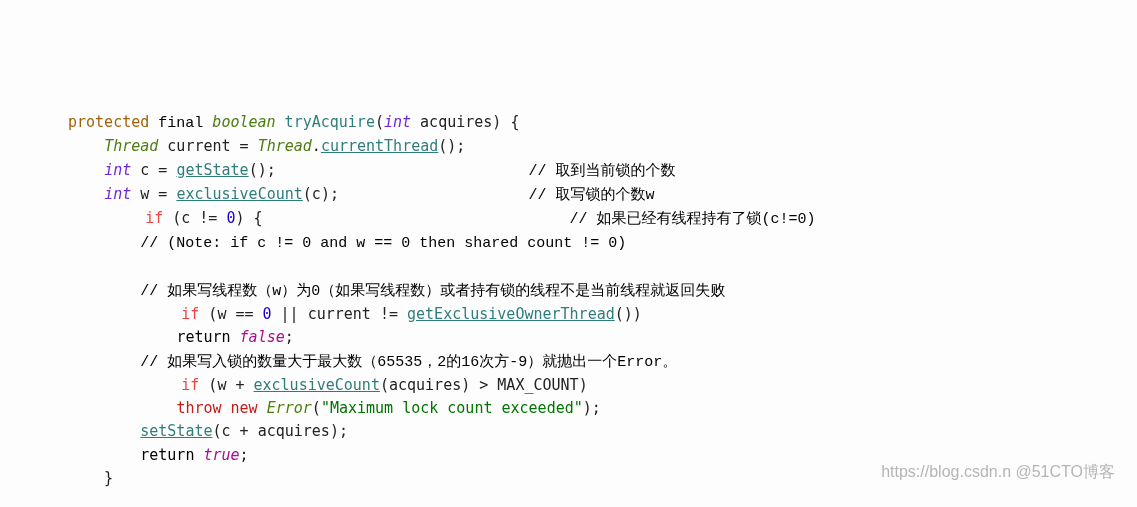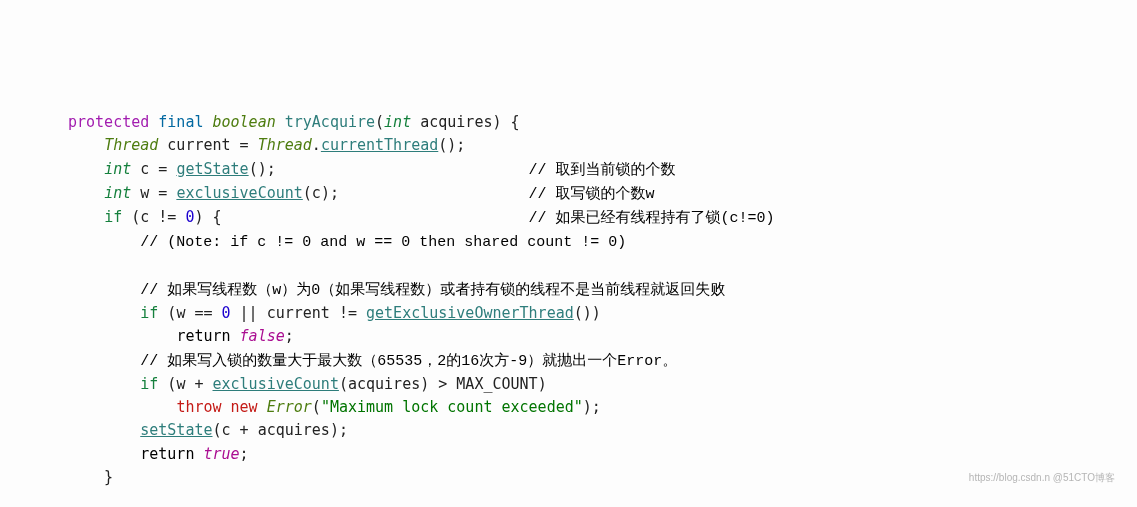--- a/index.html
+++ b/index.html
@@ -5,41 +5,41 @@
     body {
       margin: 0;
       padding: 18px 0 18px 68px;
       background: #fdfdfd;
       font-family: "Menlo", "Monaco", "Consolas", monospace;
       font-size: 15px;
       line-height: 1.55;
       color: #222;
       white-space: pre;
     }
-    .kw-protected { color: #a21caf; }
-    .kw-final { color: #0369a1; }
+    .kw-protected { color: #a16207; }
+    .kw-final { color: #000000; font-family: Liberation Mono, monospace; }
     .kw-type { color: #4d7c0f; font-style: italic; }
-    .kw-int { color: #15803d; font-style: italic; }
+    .kw-int { color: #6d28d9; font-style: italic; }
     .kw-return { color: #000000; }
     .kw-new { color: #c41a16; }
-    .kw-if { color: #15803d; }
+    .kw-if { color: #ef4444; margin-left: 41px; }
     .kw-throw { color: #c41a16; }
     .bool { color: #aa0d91; font-style: italic; }
     .method { color: #2e7d7b; }
     .func { color: #2e7d7b; text-decoration: underline; }
     .num { color: #1c00cf; }
     .str { color: #007400; }
     .comment { color: #000000; font-family: Liberation Mono, monospace; }
     .watermark {
       position: fixed;
       right: 22px;
       bottom: 22px;
       color: #b5b5b5;
       font-family: sans-serif;
-      font-size: 10px;
+      font-size: 16px;
       white-space: nowrap;
       margin-left: 41px;
     }
   </style>
 </head>
 <body>
 
 
 
 <div><span class="kw-protected">protected</span> <span class="kw-final">final</span> <span class="kw-type">boolean</span> <span class="method">tryAcquire</span>(<span class="kw-int">int</span> <span>acquires</span>) {

